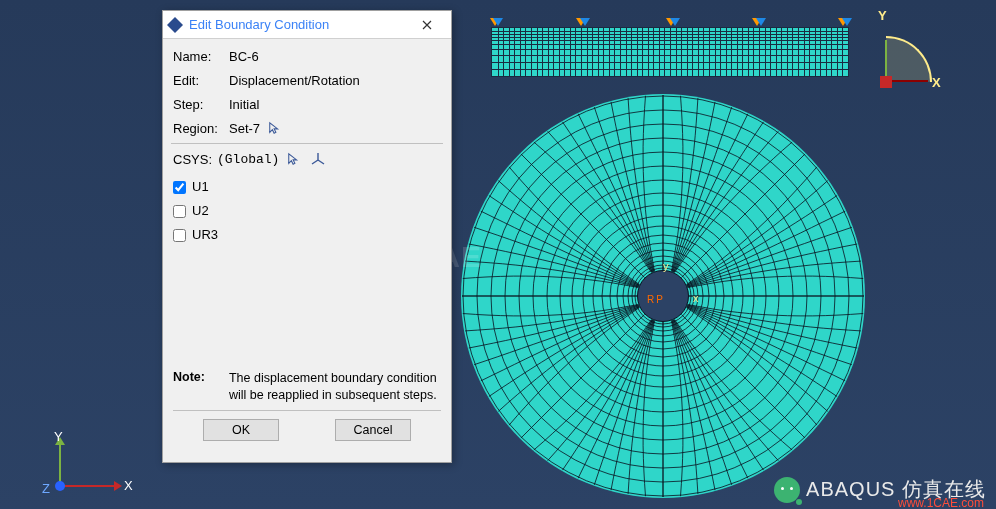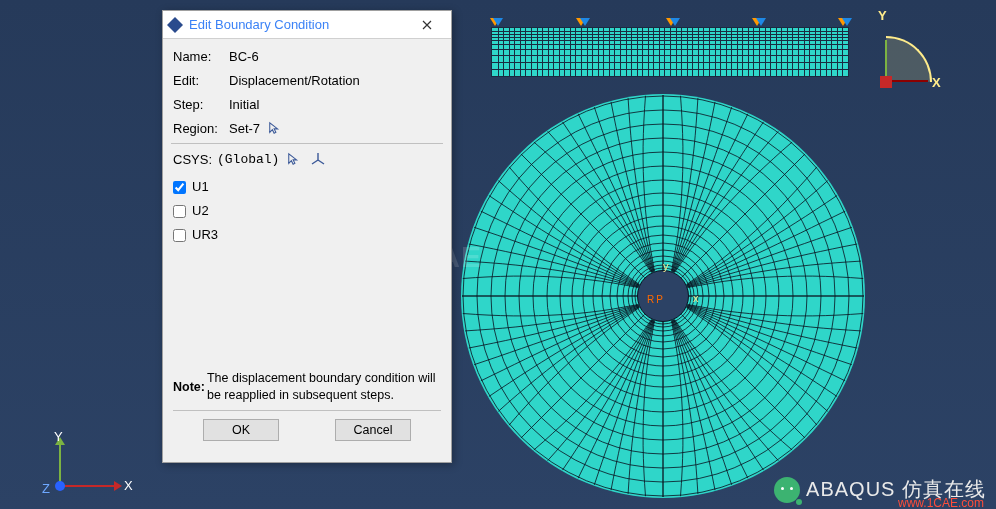--- a/index.html
+++ b/index.html
@@ -71,24 +71,23 @@
     cursor:default;
   }
   .cursor-icon svg { width:14px; height:14px; }
   .triad-icon { color:#4a6da7; font-size:14px; }
 
   .check-row { display:flex; align-items:flex-end; height:22px; margin-top:2px; }
   .check-row input { margin:0 6px 0 0; width:13px; height:13px; }
 
   .note-block {
     margin-top: 128px;
-    display:flex; gap:2px;
+    display:flex; gap:24px;
     font-size:12.5px;
     padding-bottom:6px;
-    align-items:center;
   }
   .note-label { font-weight:bold; }
   .note-text { line-height:1.35; }
 
   .btn-row {
     border-top:1px solid #c0c0c0;
     padding:8px 0 6px 0;
     display:flex; justify-content:center; gap:56px;
   }
   .btn {

